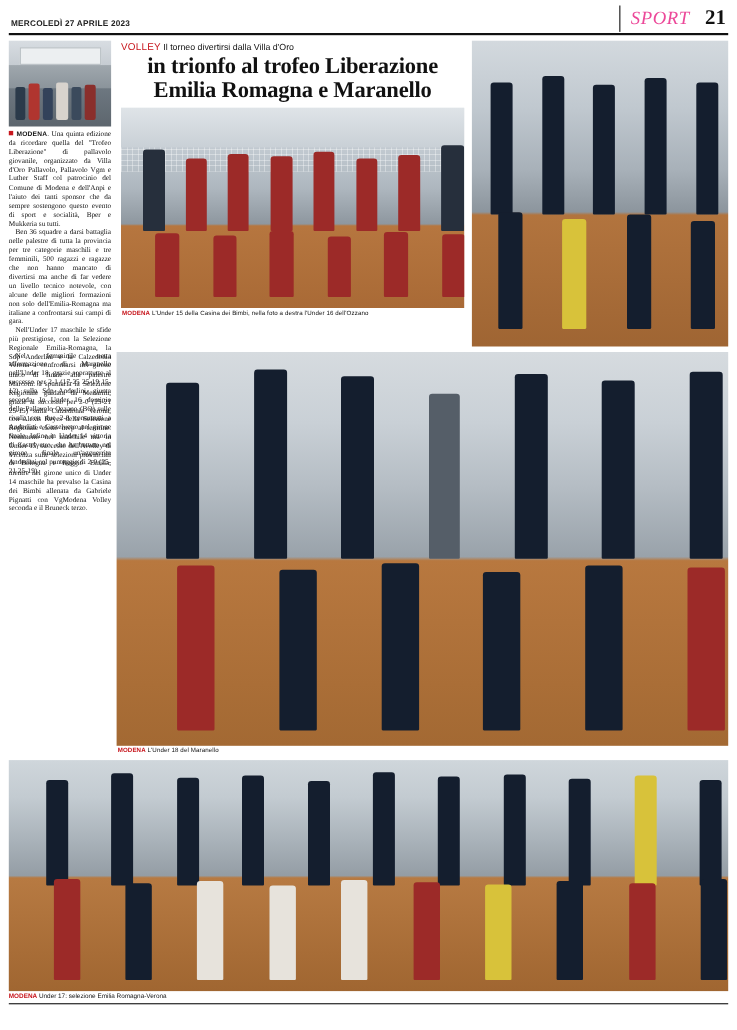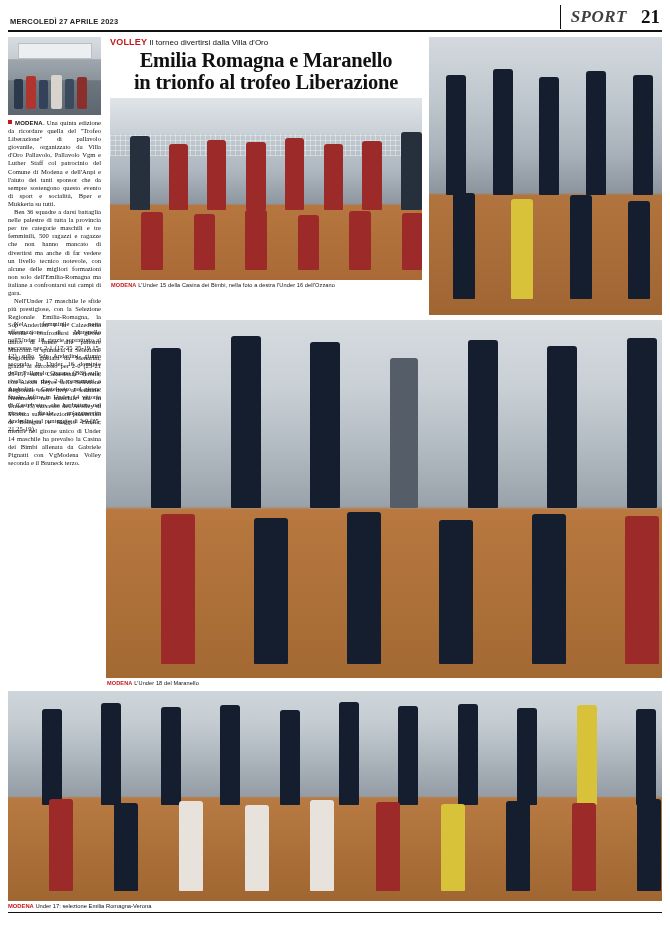--- a/index.html
+++ b/index.html
@@ -56,25 +56,25 @@
     align-items: center;
   }
   .masthead-spacer { flex: 1 1 auto; }
   .masthead-right {
     display: flex;
     align-items: center;
     gap: 8px;
   }
   .masthead-sport {
     font-family: "Liberation Serif", serif;
-    font-weight: bold;
+    font-weight: normal;
     font-style: italic;
     font-size: 17px;
     letter-spacing: 0.5px;
-    color: #404040;
+    color: #ec4899;
     border-left: 1px solid #111;
     padding-left: 10px;
     line-height: 24px;
     margin-left: 28px;
   }
   .masthead-pagenum {
     font-family: "Liberation Serif", serif;
     font-weight: bold;
     font-size: 19px;
     color: #111;
@@ -174,21 +174,21 @@
 
   
   .kicker {
     font-family: "Liberation Sans", sans-serif;
     font-size: 8px;
     margin-bottom: 2px;
     color: #111;
   }
   .kicker .volley {
     color: #c7161d;
-    font-weight: bold;
+    font-weight: normal;
     font-size: 9px;
     letter-spacing: 0.2px;
   }
   .headline {
     font-family: "Liberation Serif", serif;
     font-weight: bold;
     font-size: 20.5px;
     line-height: 22px;
     text-align: center;
     letter-spacing: -0.2px;
@@ -313,22 +313,22 @@
         <p>Nell'Under 17 maschile le sfide più prestigiose, con la Selezione Regionale Emilia-Romagna, la Sdp Anderlini e la Calzedonia Verona a confrontarsi nel girone unico di finale alle palestre Marconi: a spuntarla la Selezione Regionale guidata da Menarini, grazie al successo per 2-0 (25-21 25-15) sulla Calzedonia Verona, con Alexis Reyes della Selezione Regionale eletto mvp al termine. Nemmeno nel maschile ma in Under 15, successo dell'Avolley di Vicenza sulle selezioni provinciali di Bologna e Reggio Emilia, mentre nel girone unico di Under 14 maschile ha prevalso la Casina dei Bimbi allenata da Gabriele Pignatti con VgModena Volley seconda e il Bruneck terzo.</p>
       </div>
     </div>
 
     <div class="col-mid">
       <div class="kicker">
         <span class="volley">VOLLEY</span>
         <span>Il torneo divertirsi dalla Villa d'Oro</span>
       </div>
       <div class="headline">
+        <div>in trionfo al trofeo Liberazione</div>
         <div>Emilia Romagna e Maranello</div>
-        <div>in trionfo al trofeo Liberazione</div>
       </div>
 
       <div class="photo photo-boys">
         <div class="wallband"></div>
         <div class="net"></div>
         <div class="row-people" style="bottom:70px; padding:0 10px;">
           <div class="person p-dark" style="width:20px;height:74px;"></div>
           <div class="person p-red" style="width:19px;height:66px;"></div>
           <div class="person p-red" style="width:19px;height:70px;"></div>
           <div class="person p-red" style="width:20px;height:68px;"></div>

